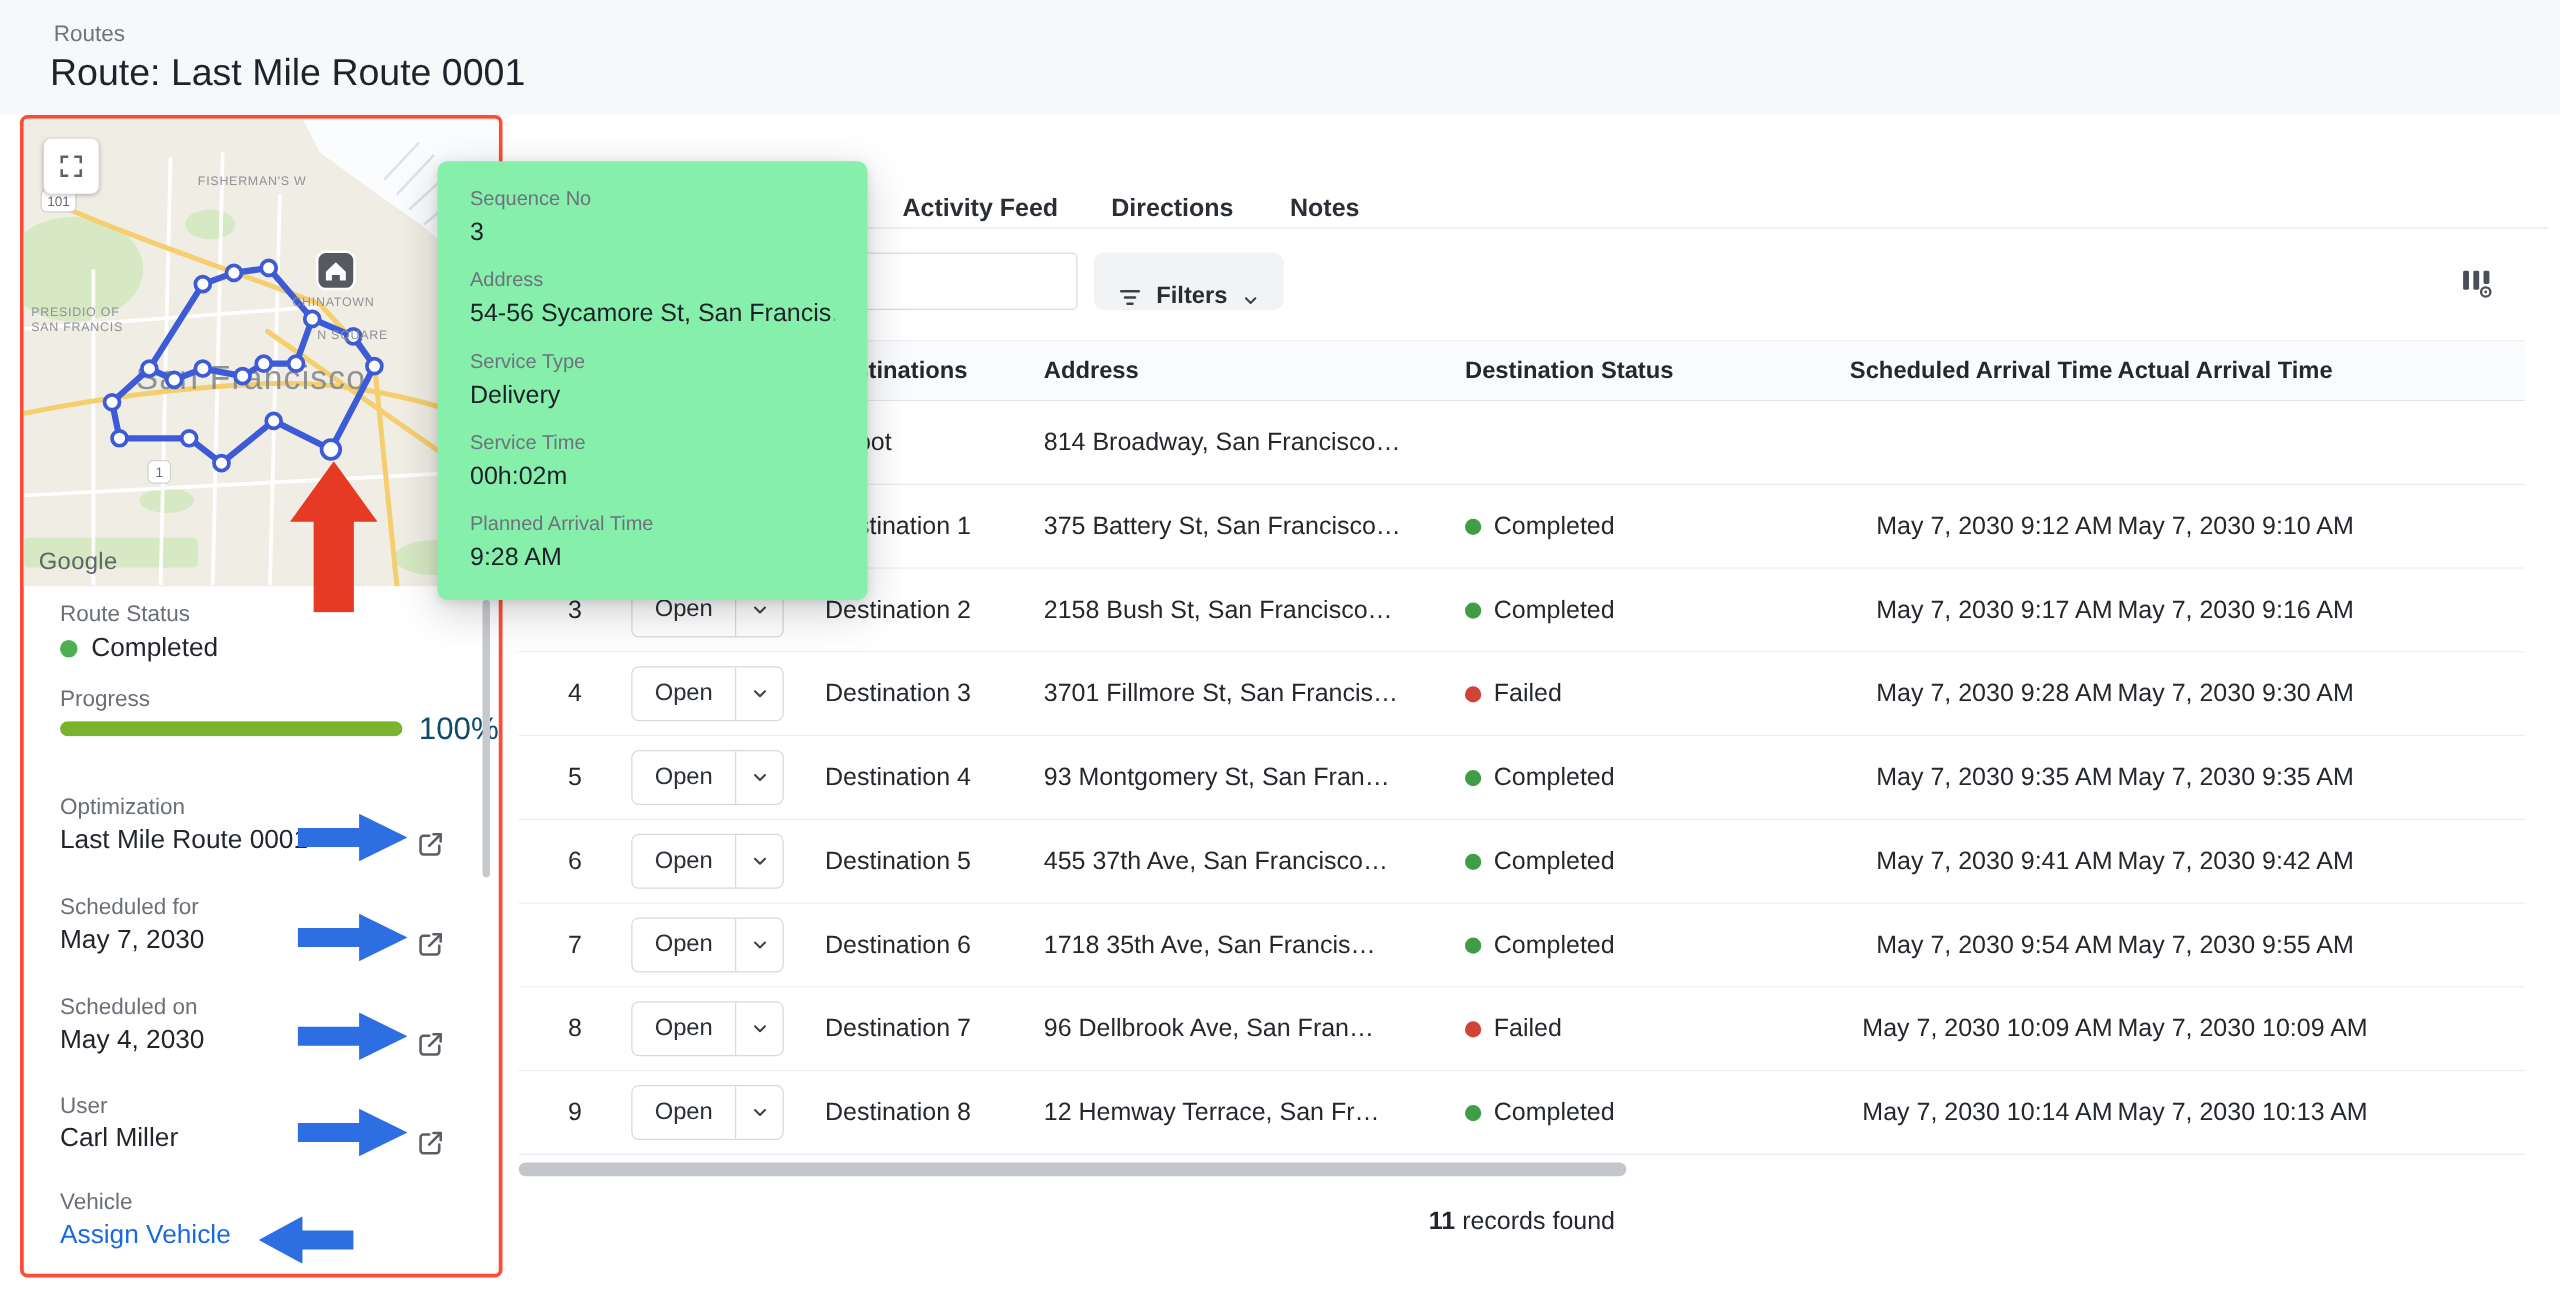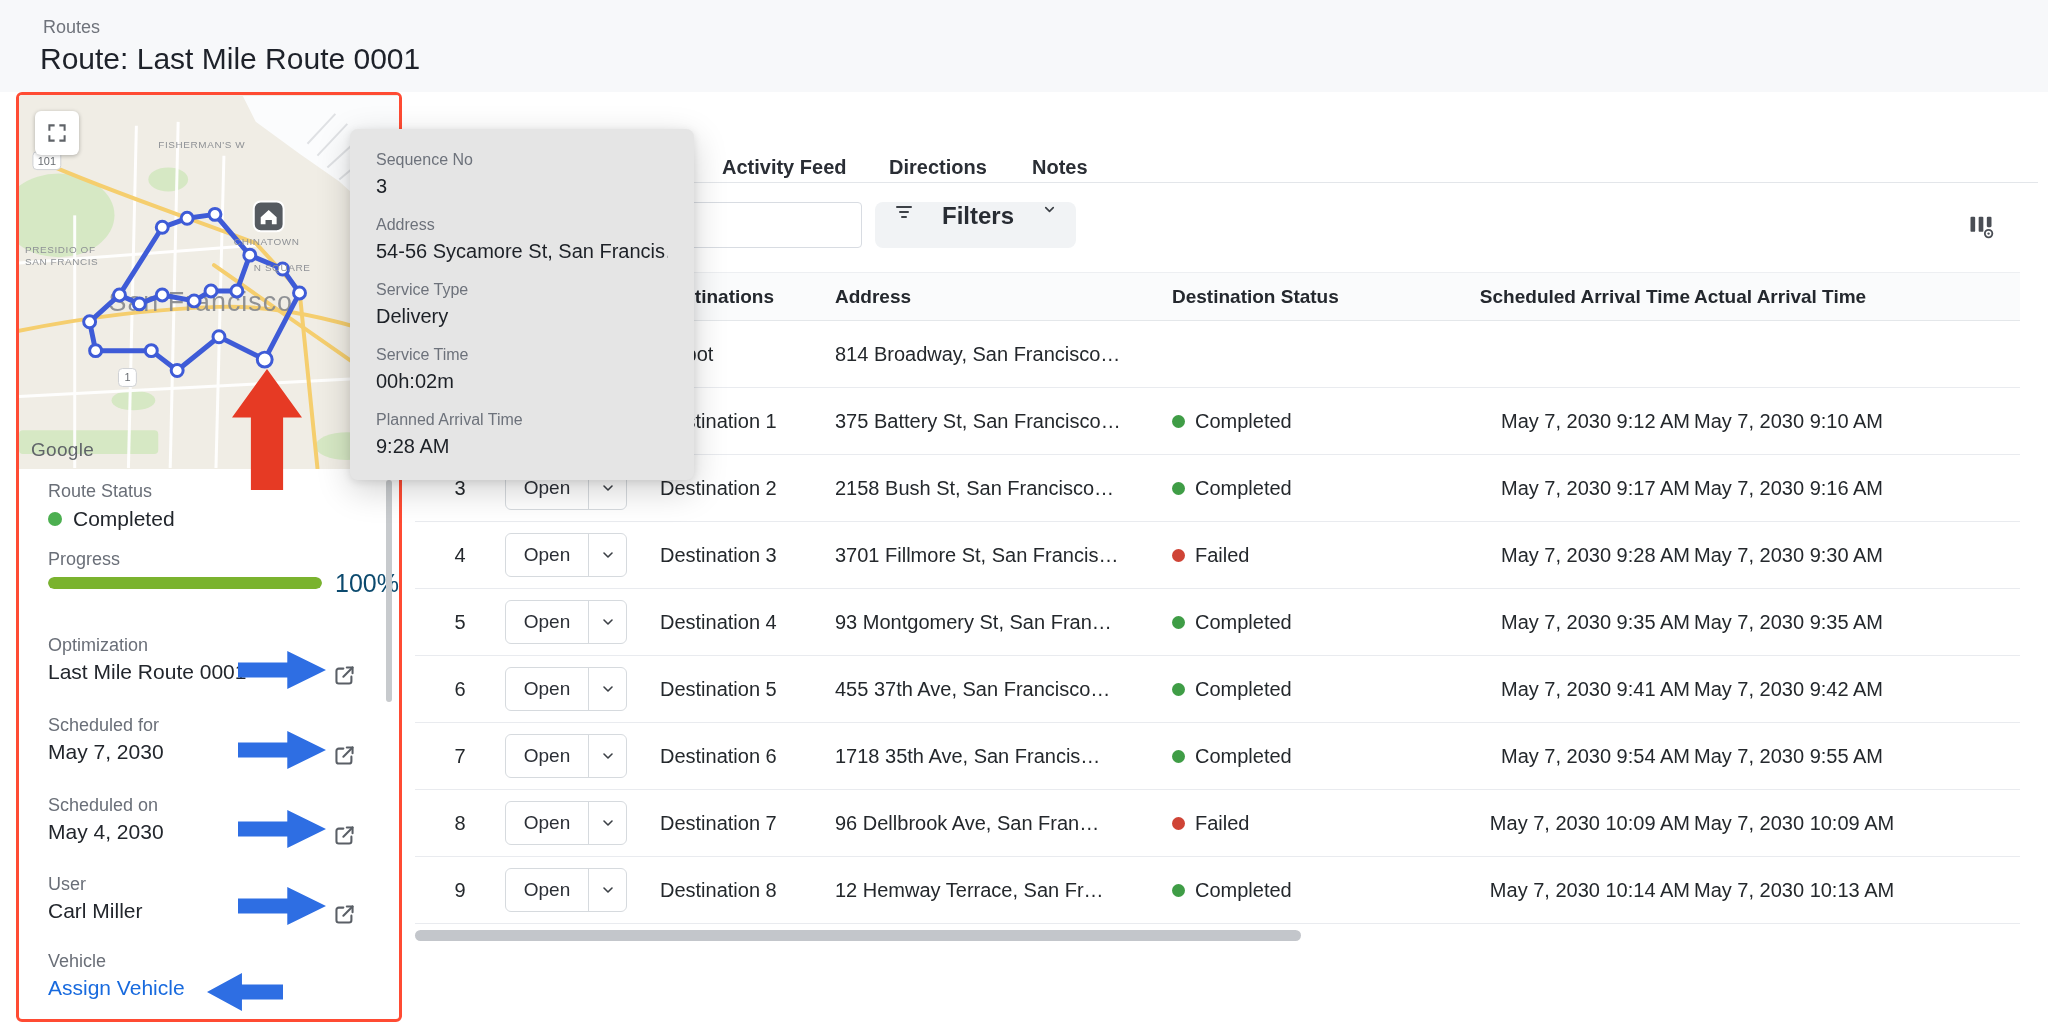--- a/index.html
+++ b/index.html
@@ -47,21 +47,21 @@
 
   
   .tabs-divider { position:absolute; left:410px; top:182px; width:1628px; height:1px; background:#e3e6ea; }
   .tab { position:absolute; top:136px; font-size:20px; font-weight:600; color:#2a2e35; cursor:pointer;margin-top:20px; }
   .tab-activity { left:722px; } .tab-directions { left:889px; } .tab-notes { left:1032px; }
 
   .search-input { position:absolute; left:575px; top:202px; width:287px; height:46px; border:1px solid #d8dce2;
                   border-radius:4px; background:#fff; font-size:19px; padding:0 14px; color:#222;
                   font-family:"Liberation Sans", sans-serif; }
   .filters-btn { position:absolute; left:875px; top:202px; height:46px; background:#f1f3f5; border-radius:8px;
-                 display:flex; align-items:flex-start; gap:28px; padding:0 19px; font-size:24px; font-weight:600;
+                 display:flex; align-items:flex-end; gap:11px; padding:0 19px; font-size:19px; font-weight:600;
                  color:#282c33; cursor:pointer; }
   .columns-btn { position:absolute; left:1960px; top:206px; width:42px; height:40px; display:flex;
                  align-items:center; justify-content:center; cursor:pointer; }
 
   .grid-cols { display:grid; grid-template-columns:90px 143px 182px 330px 240px 290px 330px; align-items:center; }
   .table { position:absolute; left:415px; top:272px; width:1605px; }
   .thead { height:49px; background:#fafbfc; border-top:1px solid #edeff2; border-bottom:1px solid #e4e7ea;
            font-size:19px; font-weight:600; color:#24282e; }
   .trow { height:67px; border-bottom:1px solid #e9ebef; font-size:20px; color:#24282c; background:#fff; }
   .td-seq { text-align:center; }
@@ -76,21 +76,21 @@
               display:flex; align-items:stretch; cursor:pointer; }
   .open-label { flex:1; display:flex; align-items:center; justify-content:center; font-size:19px; color:#2b2f36; }
   .open-sep { width:1px; background:#d6dade; }
   .open-caret { width:37px; display:flex; align-items:center; justify-content:center; }
 
   .hscroll { position:absolute; left:415px; top:930px; width:886px; height:11px; background:#c3c6cb; border-radius:6px; cursor:pointer; }
   .tfooter { position:absolute; left:415px; top:966px; width:1605px; text-align:center; font-size:20px; color:#23272d; }
   .count { font-weight:700; }
 
   
-  .tooltip { position:absolute; left:350px; top:129px; width:344px; background:#e5e5e5; border-radius:8px;
+  .tooltip { position:absolute; left:350px; top:129px; width:344px; background:#86efac; border-radius:8px;
              box-shadow:0 10px 34px rgba(0,0,0,.18), 0 2px 8px rgba(0,0,0,.10);
              padding:22px 26px 22px; z-index:50; }
   .tt-label { font-size:16px; color:#6d727b; margin-top:18px; }
   .tt-label:first-child { margin-top:0; }
   .tt-value { font-size:20px; color:#1d2127; margin-top:6px; white-space:nowrap; overflow:hidden; }
 </style>
 </head>
 <body>
 
 <div class="page">
@@ -498,20 +498,25 @@
       <span class="st-dot" style="background: rgb(63, 157, 70);"></span>
       <span class="st-text">Completed</span>
     </div>
     <div class="td-sched">May 7, 2030 10:14 AM</div>
     <div class="td-actual">May 7, 2030 10:13 AM</div>
   </div>
 </div>
   </div>
 
   <div class="hscroll"></div>
+  <div class="tfooter">
+    <span class="count">11</span>
+    <span> </span>
+    <span>records found</span>
+  </div>
 
   <div class="tooltip">
     <div class="tt-label">Sequence No</div>
     <div class="tt-value">3</div>
     <div class="tt-label">Address</div>
     <div class="tt-value">54-56 Sycamore St, San Francis…</div>
     <div class="tt-label">Service Type</div>
     <div class="tt-value">Delivery</div>
     <div class="tt-label">Service Time</div>
     <div class="tt-value">00h:02m</div>

